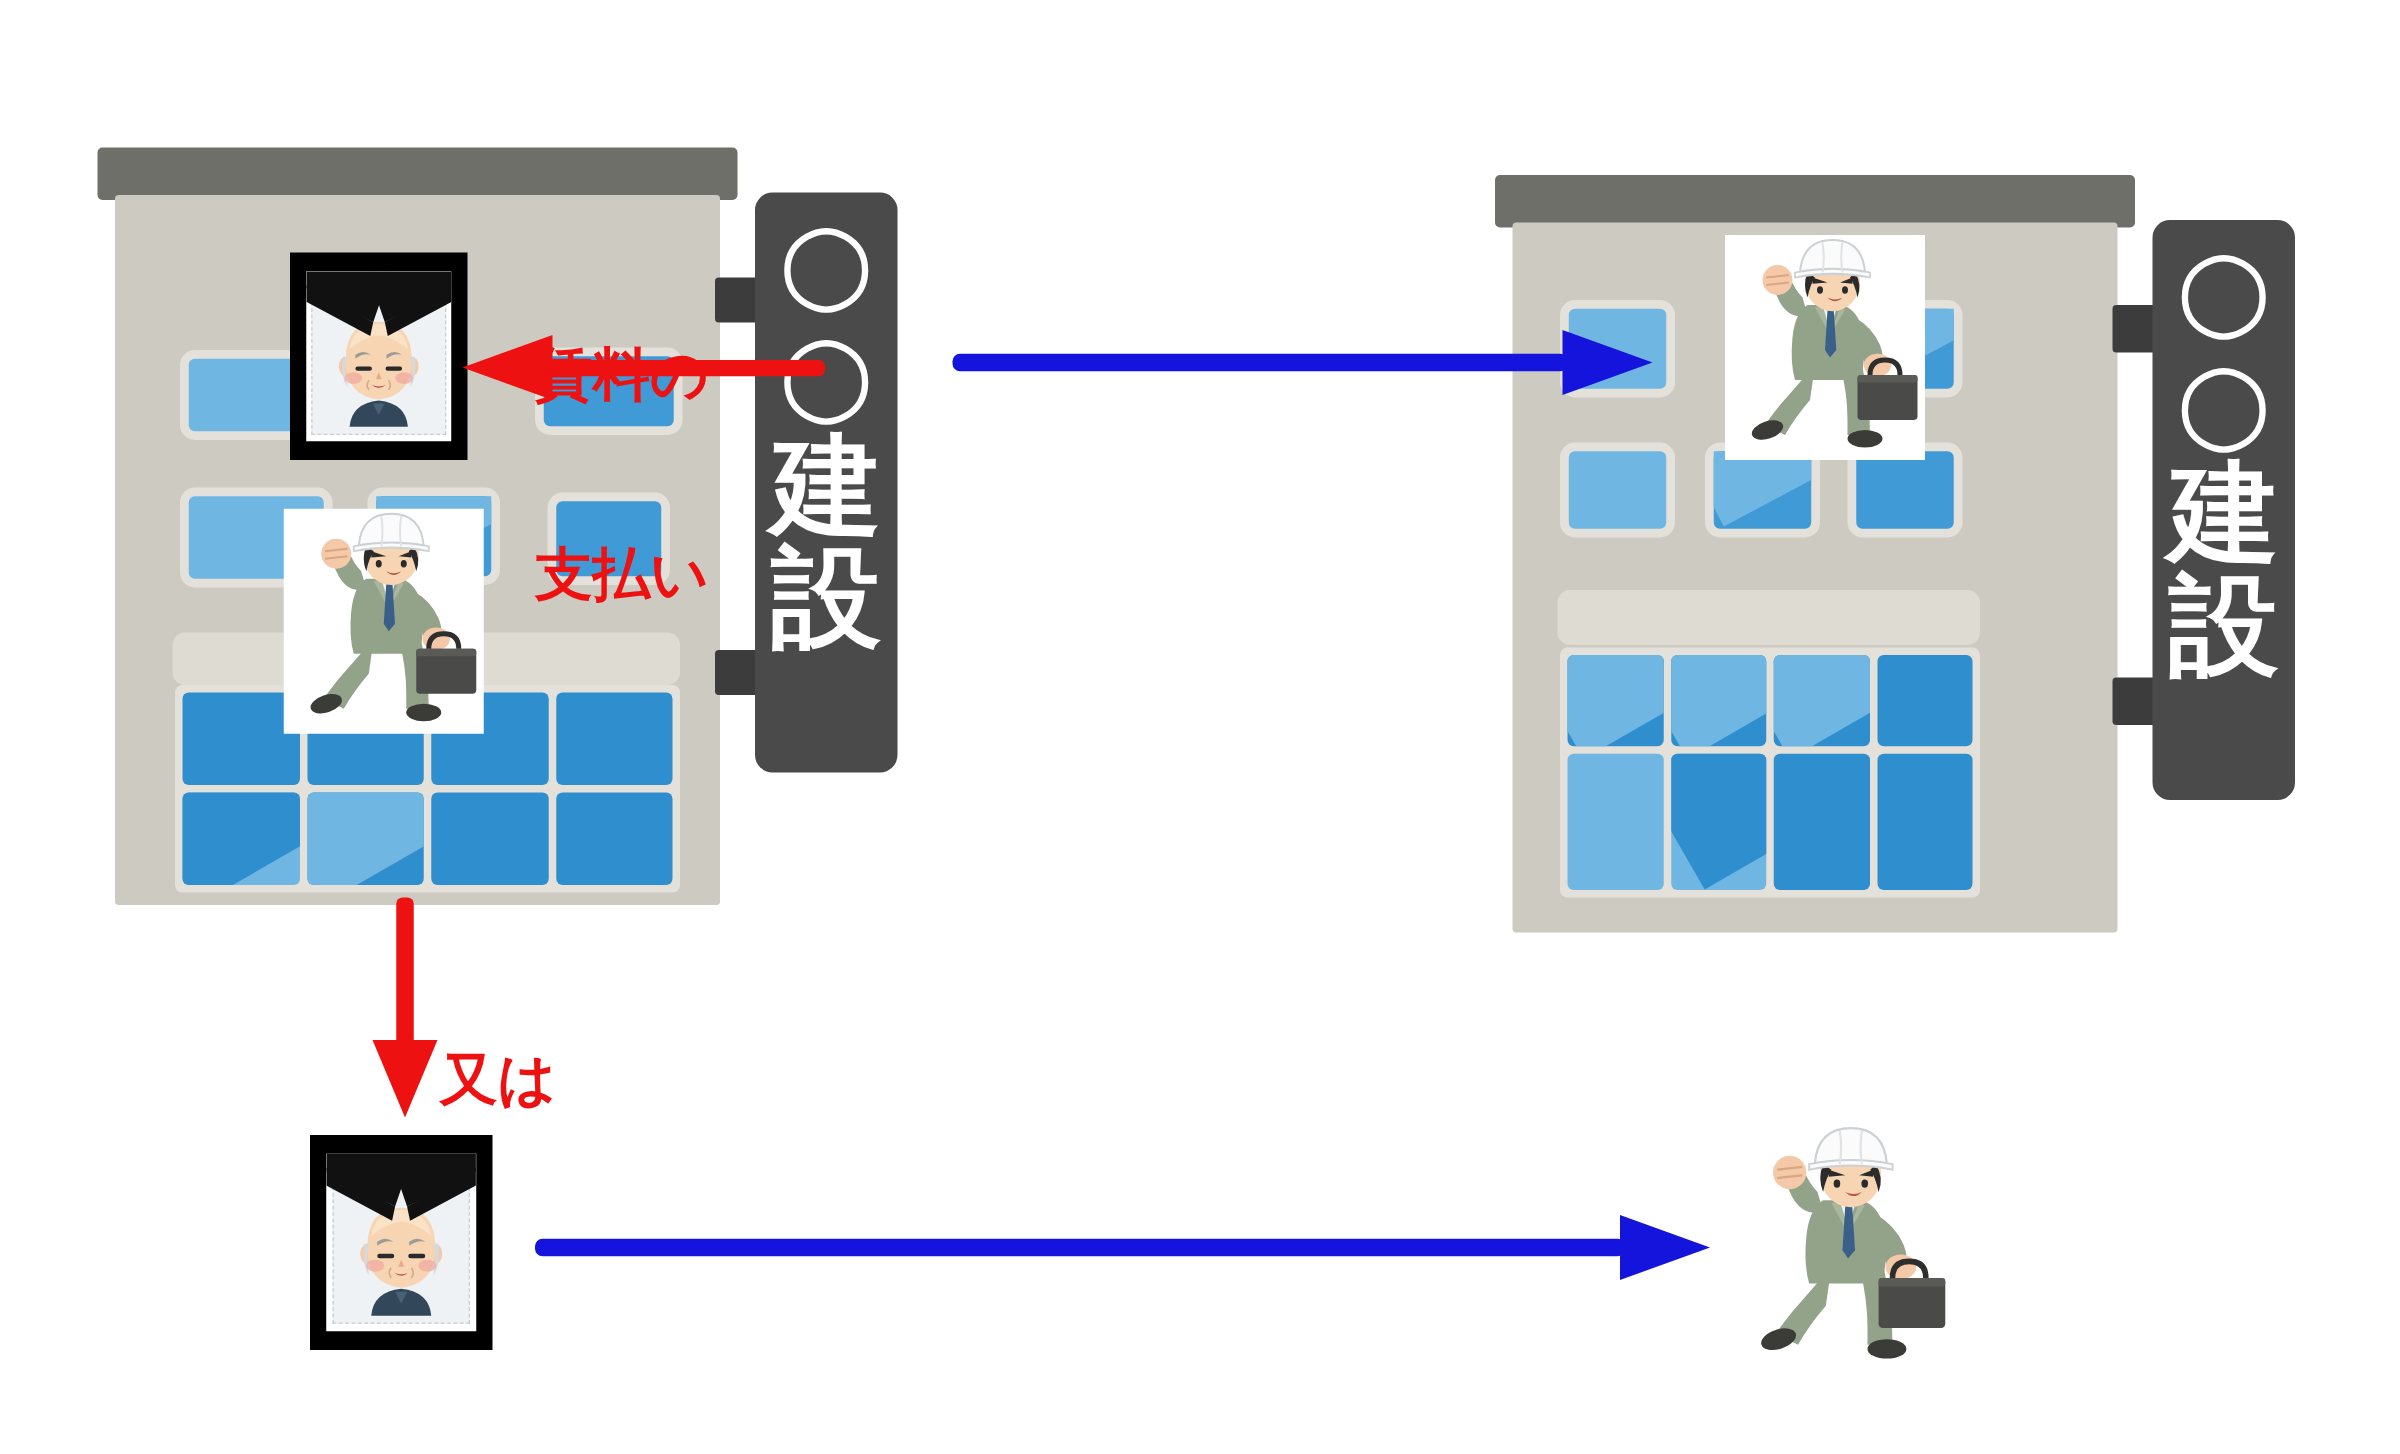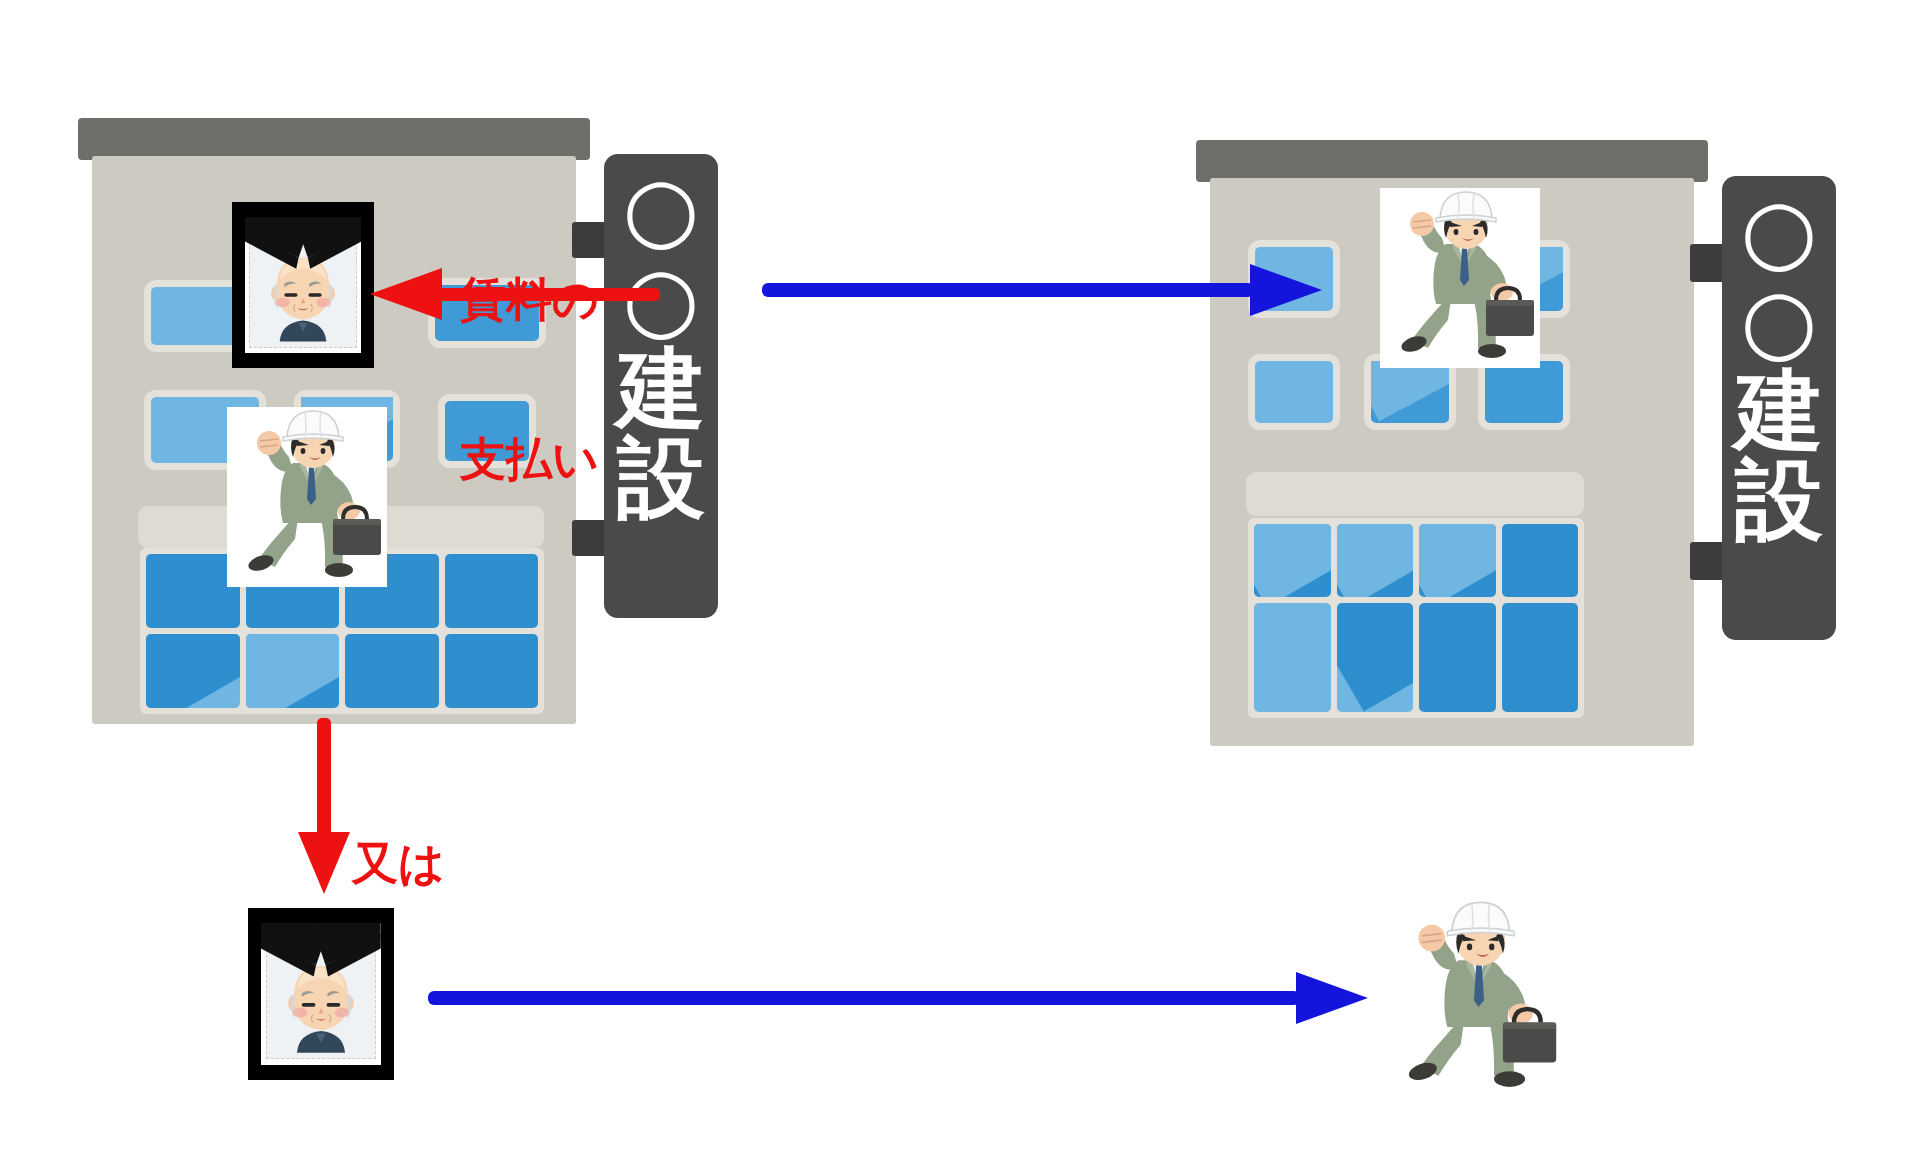--- a/index.html
+++ b/index.html
@@ -500,21 +500,21 @@
   <svg class="arrow-svg" style="left:762px; top:262px; width:560px; height:56px;" viewBox="0 0 560 56">
     <rect x="0" y="21" width="492" height="14" rx="6" fill="#1414dd"></rect>
     <path d="M560 28 L488 2 L488 54 Z" fill="#1414dd"></path>
   </svg>
 
   <svg class="arrow-svg" style="left:428px; top:970px; width:940px; height:56px;" viewBox="0 0 940 56">
     <rect x="0" y="21" width="872" height="14" rx="6" fill="#1414dd"></rect>
     <path d="M940 28 L868 2 L868 54 Z" fill="#1414dd"></path>
   </svg>
 
-  <div class="lbl" style="left:428px; top:166px; font-size:46px; text-align:left;margin-left:32px;">
+  <div class="lbl" style="left:428px; top:166px; font-size:46px; text-align:left;">
     <div>賃料の</div>
     <div>支払い</div>
   </div>
 
   <div class="lbl" style="left:352px; top:730px; font-size:46px; text-align:right;">
     <div>又は</div>
   </div>
 
 </div>
 

